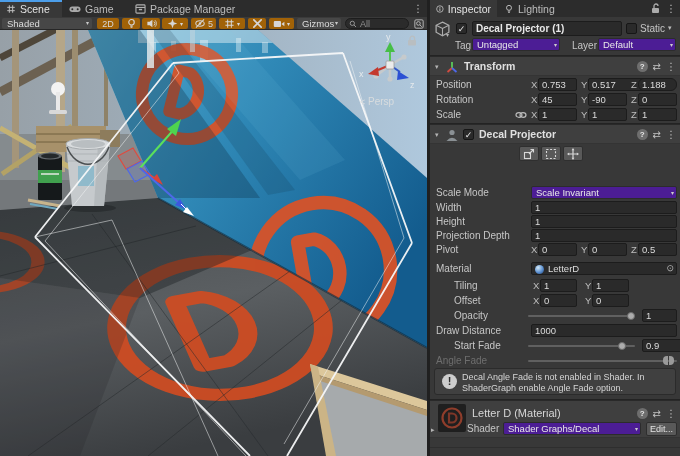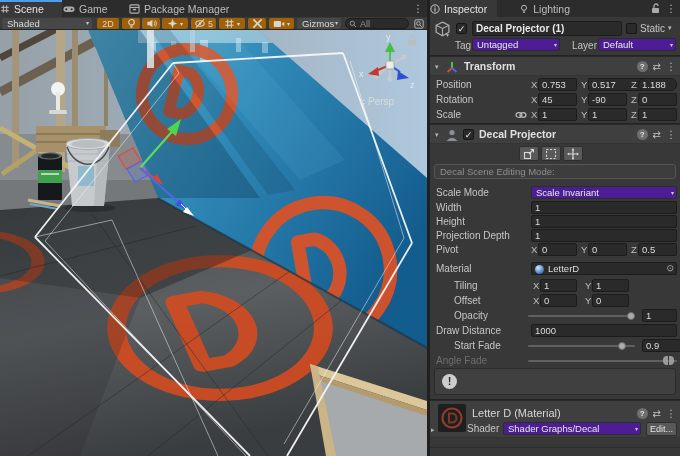--- a/index.html
+++ b/index.html
@@ -2,21 +2,21 @@
 <html><head>
 <meta charset="utf-8">
 <style>
   html,body{margin:0;padding:0;background:#222;}
   #root{position:relative;width:680px;height:456px;background:#383838;
         font-family:"Liberation Sans",sans-serif;overflow:hidden;color:#C8C8C8;}
   .abs{position:absolute;}
   
   .tabbar{position:absolute;background:#2C2C2C;height:17px;}
   .tab{position:absolute;top:0;height:17px;display:flex;align-items:center;gap:4px;
-       padding:0 0;font-size:10.5px;color:#BDBDBD;box-sizing:border-box;white-space:nowrap;}
+       padding:0 6px;font-size:10.5px;color:#BDBDBD;box-sizing:border-box;white-space:nowrap;}
   .tab.active{background:#383838;color:#E4E4E4;}
   .tab .accent{position:absolute;top:0;left:0;right:0;height:2px;background:#4C9EEA;}
   
   .toolbar{position:absolute;background:#3A3A3A;border-bottom:1px solid #272727;box-sizing:border-box;}
   .toolbtn{position:absolute;top:1px;height:11px;background:#a16207;border-radius:2px;
            display:flex;align-items:center;justify-content:center;gap:2px;
            color:#D6D6D6;font-size:9px;box-sizing:border-box;}
   .ddlite{position:absolute;top:1px;height:11px;background:#474747;border-radius:2px;
           font-size:9.5px;color:#DDD;line-height:11px;padding:0 12px 0 5px;box-sizing:border-box;}
   .ddlite .arw{position:absolute;right:3px;top:1px;font-size:6px;color:#C9C9C9;line-height:9px;}
@@ -341,21 +341,21 @@
 
     <div class="tabbar" style="left:0;top:0;width:250px;text-decoration:underline;">
       <div class="tab active" style="left:0;width:67px;">
         <svg width="10" height="10" viewBox="0 0 12 12">
             <circle cx="6" cy="6" r="5" fill="none" stroke="#C8C8C8" stroke-width="1.2"></circle>
             <rect x="5.3" y="5" width="1.4" height="4" fill="#C8C8C8"></rect>
             <rect x="5.3" y="2.8" width="1.4" height="1.4" fill="#C8C8C8"></rect>
           </svg>
         <span>Inspector</span>
       </div>
-      <div class="tab" style="left:68px;width:72px;justify-content:flex-end;">
+      <div class="tab" style="left:68px;width:72px;">
         <svg width="10" height="10" viewBox="0 0 12 12">
             <circle cx="6" cy="4.6" r="3" fill="none" stroke="#B8B8B8" stroke-width="1.2"></circle>
             <path d="M4.6,8.6 H7.4 M5,10.2 H7" stroke="#B8B8B8" stroke-width="1.1"></path>
           </svg>
         <span>Lighting</span>
       </div>
       <svg width="10" height="11" viewBox="0 0 10 11" style="position:absolute;right:19px;top:3px;">
           <rect x="1" y="5" width="7" height="5" rx="1" fill="#ABABAB"></rect>
           <path d="M3,5 V3 a2,2 0 0 1 4,0" stroke="#ABABAB" stroke-width="1.3" fill="none"></path>
         </svg>
@@ -458,23 +458,20 @@
     <div class="sqbtn" style="left:133px;top:146px;">
       <svg width="12" height="12" viewBox="0 0 12 12">
           <path d="M6,1.5 V10.5 M1.5,6 H10.5" stroke="#D8D8D8" stroke-width="1.2"></path>
           <polygon points="6,0 4.6,2.2 7.4,2.2" fill="#D8D8D8"></polygon>
           <polygon points="6,12 4.6,9.8 7.4,9.8" fill="#D8D8D8"></polygon>
           <polygon points="0,6 2.2,4.6 2.2,7.4" fill="#D8D8D8"></polygon>
           <polygon points="12,6 9.8,4.6 9.8,7.4" fill="#D8D8D8"></polygon>
         </svg>
     </div>
 
-    <div class="editmode" style="left:4px;top:164px;width:242px;height:15px;">
-      <span>Decal Scene Editing Mode:</span>
-    </div>
 
     <span class="lbl" style="left:6px;top:186px;">Scale Mode</span>
     <div class="dd" style="left:101px;top:186px;width:146px;">
       <span>Scale Invariant</span><span class="arw">▾</span>
     </div>
 
     <span class="lbl" style="left:6px;top:201px;">Width</span>
     <div class="fld" style="left:101px;top:201px;width:146px;"><span>1</span></div>
 
     <span class="lbl" style="left:6px;top:215px;">Height</span>
@@ -523,20 +520,21 @@
     <div class="handle" style="left:188px;top:342px;"></div>
     <div class="fld" style="left:212px;top:339px;width:55px;"><span>0.9</span></div>
 
     <span class="lbl dis" style="left:6px;top:354px;">Angle Fade</span>
     <div class="track" style="left:98px;top:360px;width:149px;"></div>
     <div style="position:absolute;left:233px;top:356px;width:5px;height:9px;border-radius:4px 0 0 4px;background:#9A9A9A;"></div>
     <div style="position:absolute;left:239px;top:356px;width:5px;height:9px;border-radius:0 4px 4px 0;background:#9A9A9A;"></div>
 
     <div class="helpbox" style="left:4px;top:368px;width:242px;height:27px;">
       <span class="warnc">!</span>
+      <span class="txt">Decal Angle Fade is not enabled in Shader. In ShaderGraph enable Angle Fade option.</span>
     </div>
 
     <div class="divider" style="top:399px;"></div>
 
     <div class="hdr" style="top:400px;height:38px;">
       <div style="position:absolute;left:8px;top:3px;width:28px;height:28px;background:#1F1F1F;border-radius:2px;">
         <svg width="28" height="28" viewBox="0 0 28 28">
             <circle cx="14" cy="14" r="9.5" fill="none" stroke="#8F3D2B" stroke-width="2.2"></circle>
             <path d="M11,9.5 V18.5 H14 A4.5,4.5 0 0 0 14,9.5 Z" fill="none" stroke="#7E3628" stroke-width="2.2"></path>
           </svg>

